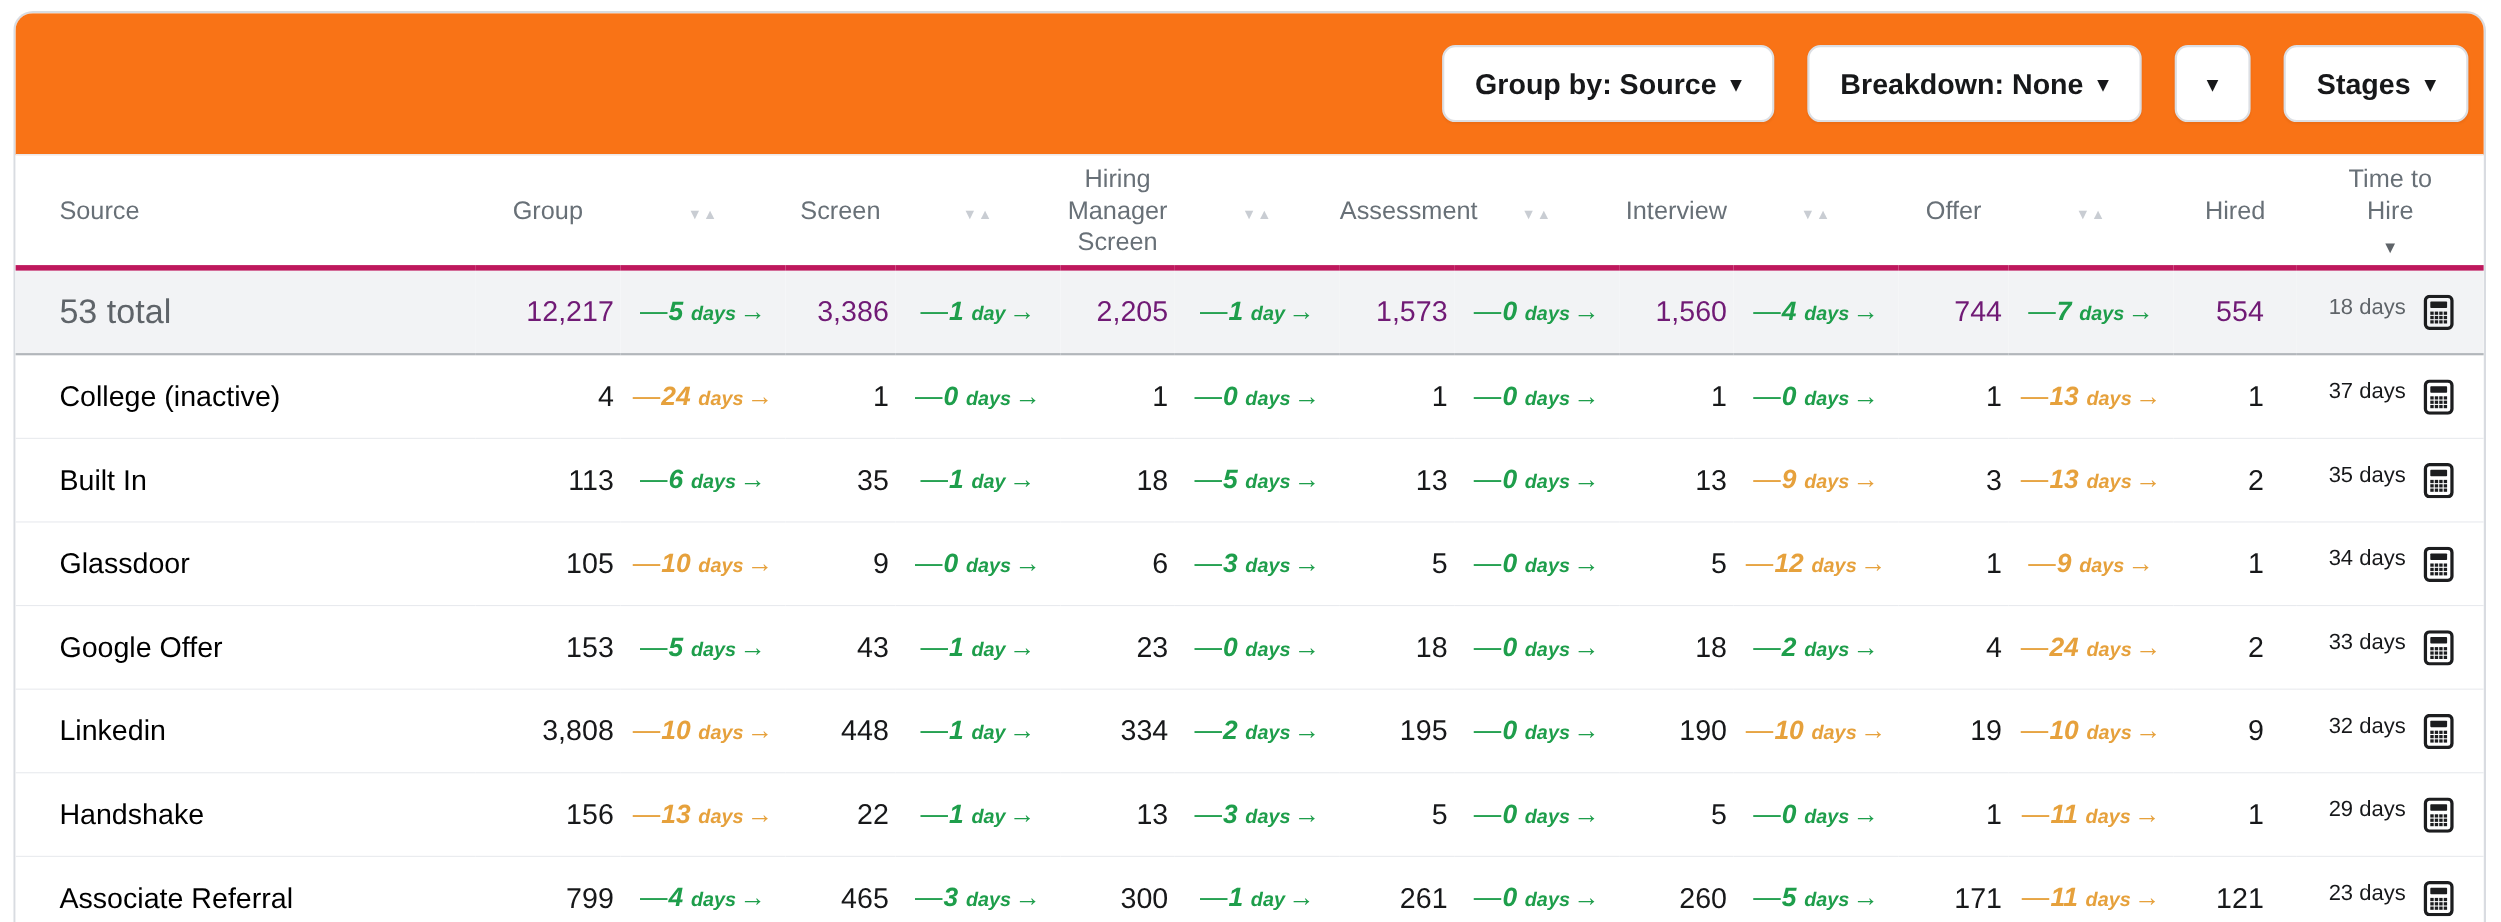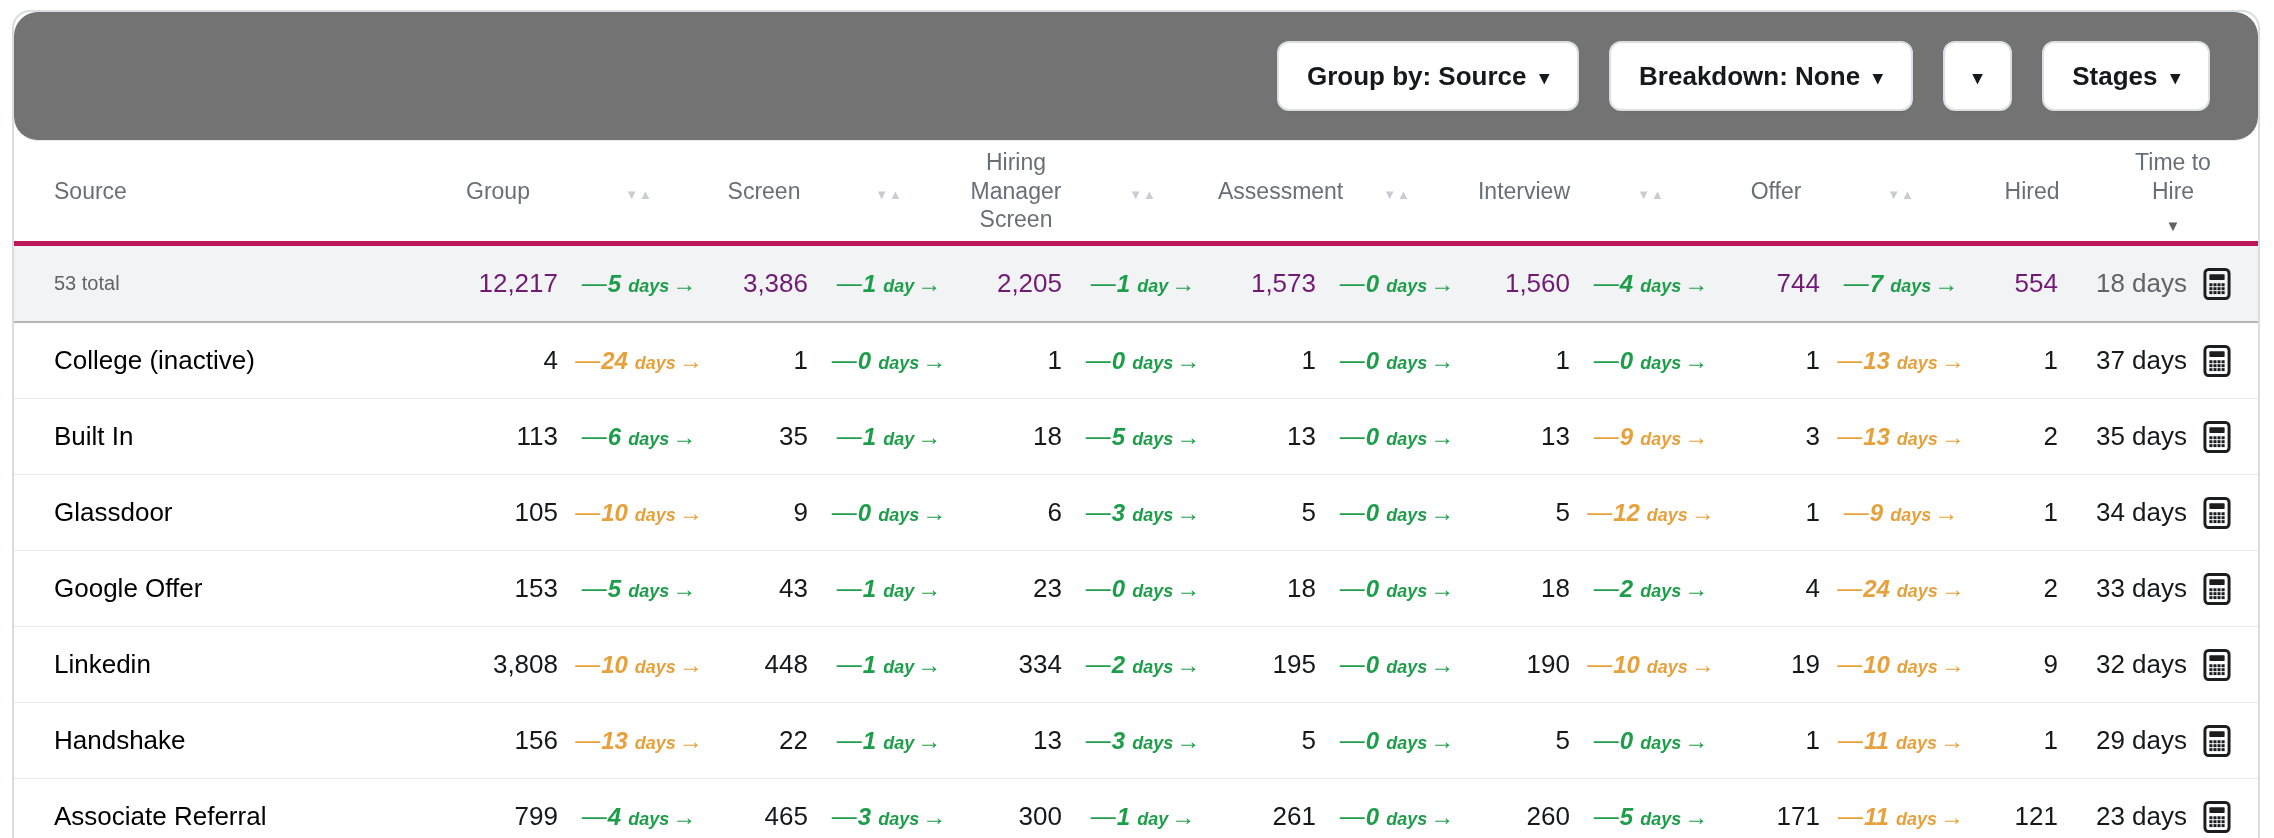--- a/index.html
+++ b/index.html
@@ -1,21 +1,21 @@
 <!DOCTYPE html>
 <html style="--green: #1E9E4B; --orange: #E6A13C;"><head>
 <meta charset="utf-8">
 <style>
   html,body{margin:0;padding:0;background:#fff;width:2274px;height:838px;overflow:hidden;
     font-family:"Liberation Sans",sans-serif;-webkit-font-smoothing:antialiased;}
   .panel{position:absolute;top:10px;left:12px;width:2248px;height:840px;background:#fff;
     border:2px solid #d9dce1;border-bottom:none;border-radius:18px 18px 0 0;overflow:hidden;box-sizing:border-box;}
   
   .toolbar{height:128px;display:flex;align-items:center;justify-content:flex-end;
-    padding-right:48px;gap:30px;border-bottom:1px solid #e8eaee;background:#737373;border-radius:24px;}
+    padding-right:14px;gap:30px;border-bottom:1px solid #e8eaee;background:#f97316;}
   .tbtn{display:inline-flex;align-items:center;gap:13px;height:70px;padding:0 28px;background:#fff;
     border:2px solid #dcdfe4;border-radius:12px;font-family:"Liberation Sans",sans-serif;
     font-size:26px;font-weight:700;color:#17181a;cursor:pointer;box-shadow:0 1px 2px rgba(0,0,0,.05);white-space:nowrap;}
   .caret{font-size:19px;line-height:1;margin-top:3px;color:#17181a;}
   
   table{border-collapse:collapse;table-layout:fixed;width:2244px;}
   thead th{height:100px;font-size:23px;font-weight:400;color:#687077;vertical-align:middle;
     border-bottom:5px solid #be185d;padding:0;}
   th.src{text-align:left;padding-left:40px;}
   th.numh{text-align:center;}
@@ -30,25 +30,25 @@
   td.hired{padding-right:30px;}
   td.trans-td{text-align:center;}
   .trans{white-space:nowrap;}
   .trans .dash{font-size:25px;margin-right:1px;}
   .trans .tv{font-style:italic;font-weight:700;font-size:24px;}
   .trans .tu{font-style:italic;font-weight:700;font-size:18px;margin-left:7px;}
   .trans .ar{font-size:24px;margin-left:3px;}
   .green{color:var(--green,#1E9E4B);}
   .orange{color:var(--orange,#E6A13C);}
   tr.total td{background:#f2f3f5;border-bottom:2px solid #b2b6bb;}
-  tr.total td.src{font-size:20px;color:#5f6469;}
+  tr.total td.src{font-size:31px;color:#5f6469;}
   tr.total td.num{color:#701a75;}
   td.tth{padding-right:26px;}
   .tthwrap{display:flex;justify-content:flex-end;gap:15px;
-    font-size:26px;color:#17181a;white-space:nowrap;}
+    font-size:20px;color:#17181a;white-space:nowrap;}
   tr.total .tthwrap{color:#5f6469;}
   .calc{display:inline-flex;cursor:pointer;}
   .calc svg{display:block;}
 </style>
 </head>
 <body>
 
 <div class="panel">
 
   <div class="toolbar">

